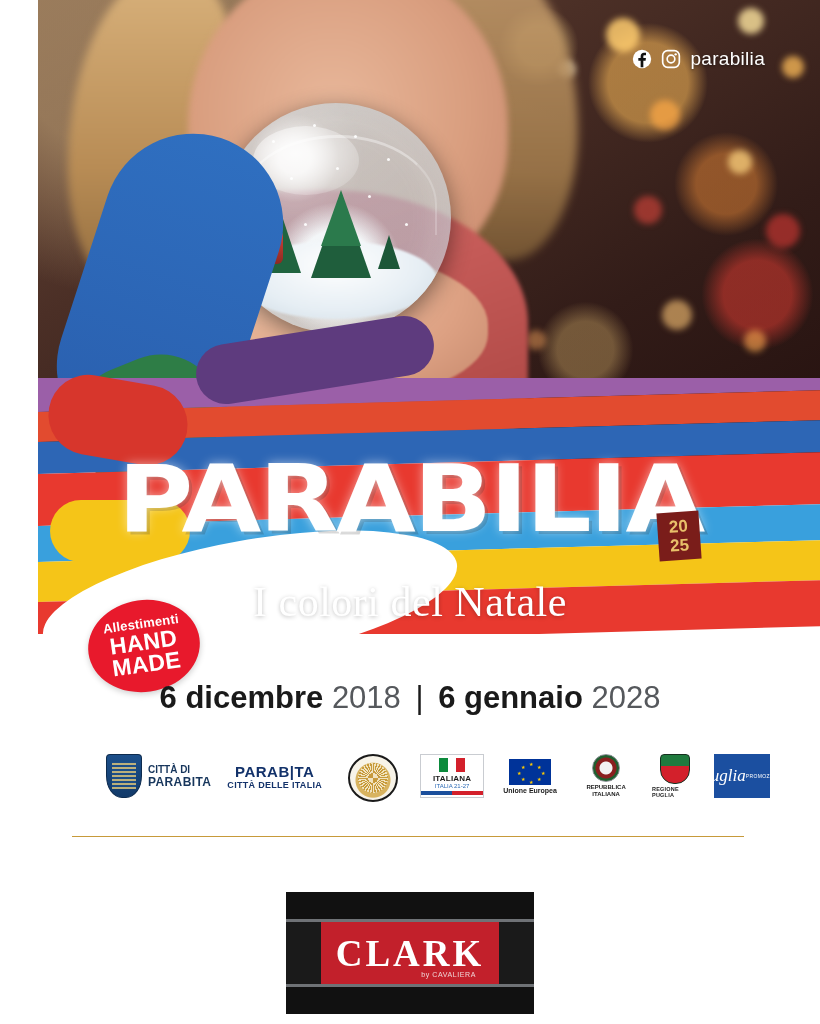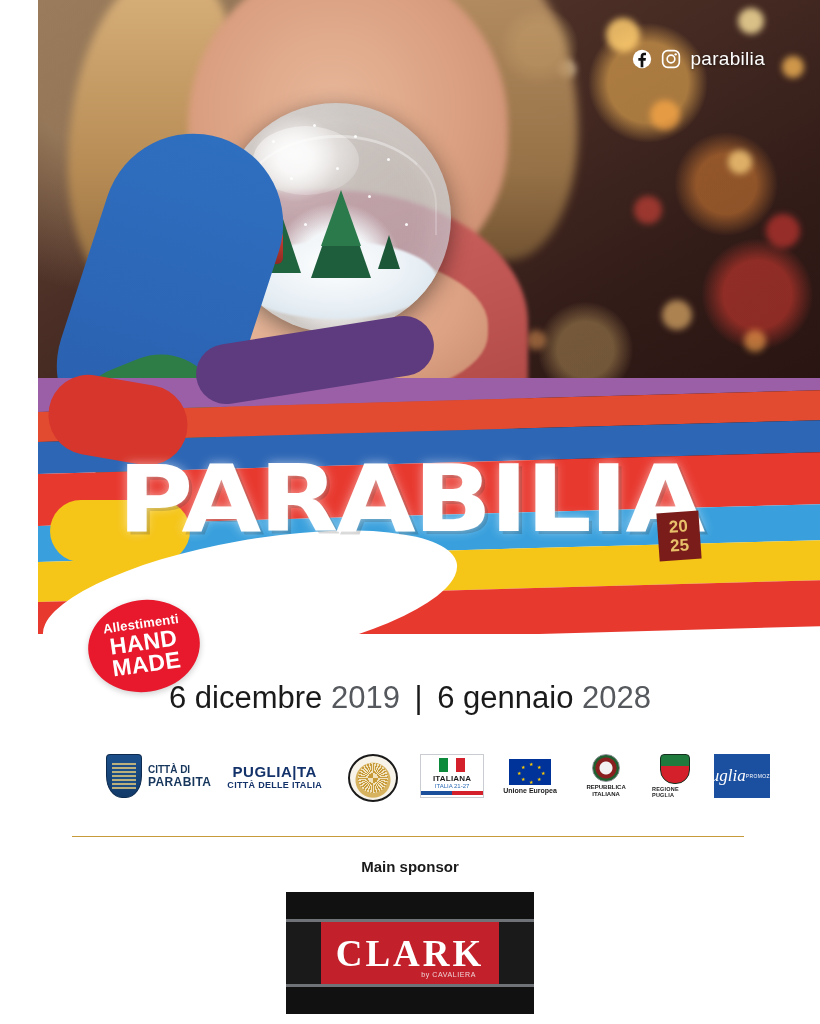--- a/index.html
+++ b/index.html
@@ -367,21 +367,21 @@
   .dates {
     position: absolute;
     left: 0;
     top: 680px;
     width: 820px;
     text-align: center;
     font-size: 31px;
     color: #1a1a1a;
     z-index: 30;
   }
-  .dates b { font-weight: normal; }
+  .dates b { font-weight: bold; }
   .dates .light { color: #55585c; }
   .dates .sep { color: #1a1a1a; padding: 0 6px; }
 
   
   .logos {
     position: absolute;
     left: 0;
     top: 752px;
     width: 820px;
     display: flex;
@@ -665,48 +665,49 @@
   <div class="swoosh-white"></div>
 
   <div class="title-wrap">
     <span class="title">PARABILIA</span>
     <div class="year-badge">
       <span>20</span>
       <span>25</span>
     </div>
   </div>
 
+  <div class="subtitle">I colori del Natale</div>
 
   <div class="handmade">
     <div class="hm-small">Allestimenti</div>
     <div class="hm-big">HAND</div>
     <div class="hm-big">MADE</div>
   </div>
 
   <div class="dates">
     <b>6 dicembre</b>
-    <span class="light">2019</span>
+    <span class="light">2018</span>
     <span class="sep">|</span>
     <b>6 gennaio</b>
     <span class="light">2028</span>
   </div>
 
   <div class="logos">
 
     <div class="logo logo-citta">
       <div class="crest"></div>
       <div class="logo-txt-a">
         <div>CITTÀ DI</div>
         <div class="big">PARABITA</div>
       </div>
     </div>
 
     <div class="logo logo-parabita">
       <div>
-        <div class="pb-top">PUGLIA|TA</div>
+        <div class="pb-top">PARAB|TA</div>
         <div class="pb-bot">CITTÀ DELLE ITALIA</div>
       </div>
     </div>
 
     <div class="logo logo-proloco">
       <div class="pl-circle"></div>
     </div>
 
     <div class="logo logo-coesione">
       <div class="coes-flag"></div>
@@ -741,21 +742,20 @@
 
     <div class="logo logo-puglia">
       <div class="pug-name">Puglia</div>
       <div class="pug-sub">PROMOZIONE</div>
     </div>
 
   </div>
 
   <div class="divider"></div>
 
-  <div class="main-sponsor-label">Main sponsor</div>
 
   <div class="clark">
     <div class="clark-band">
       <span class="clark-word">CLARK</span>
       <span class="clark-sub">by CAVALIERA</span>
     </div>
   </div>
 
 </div>
 

